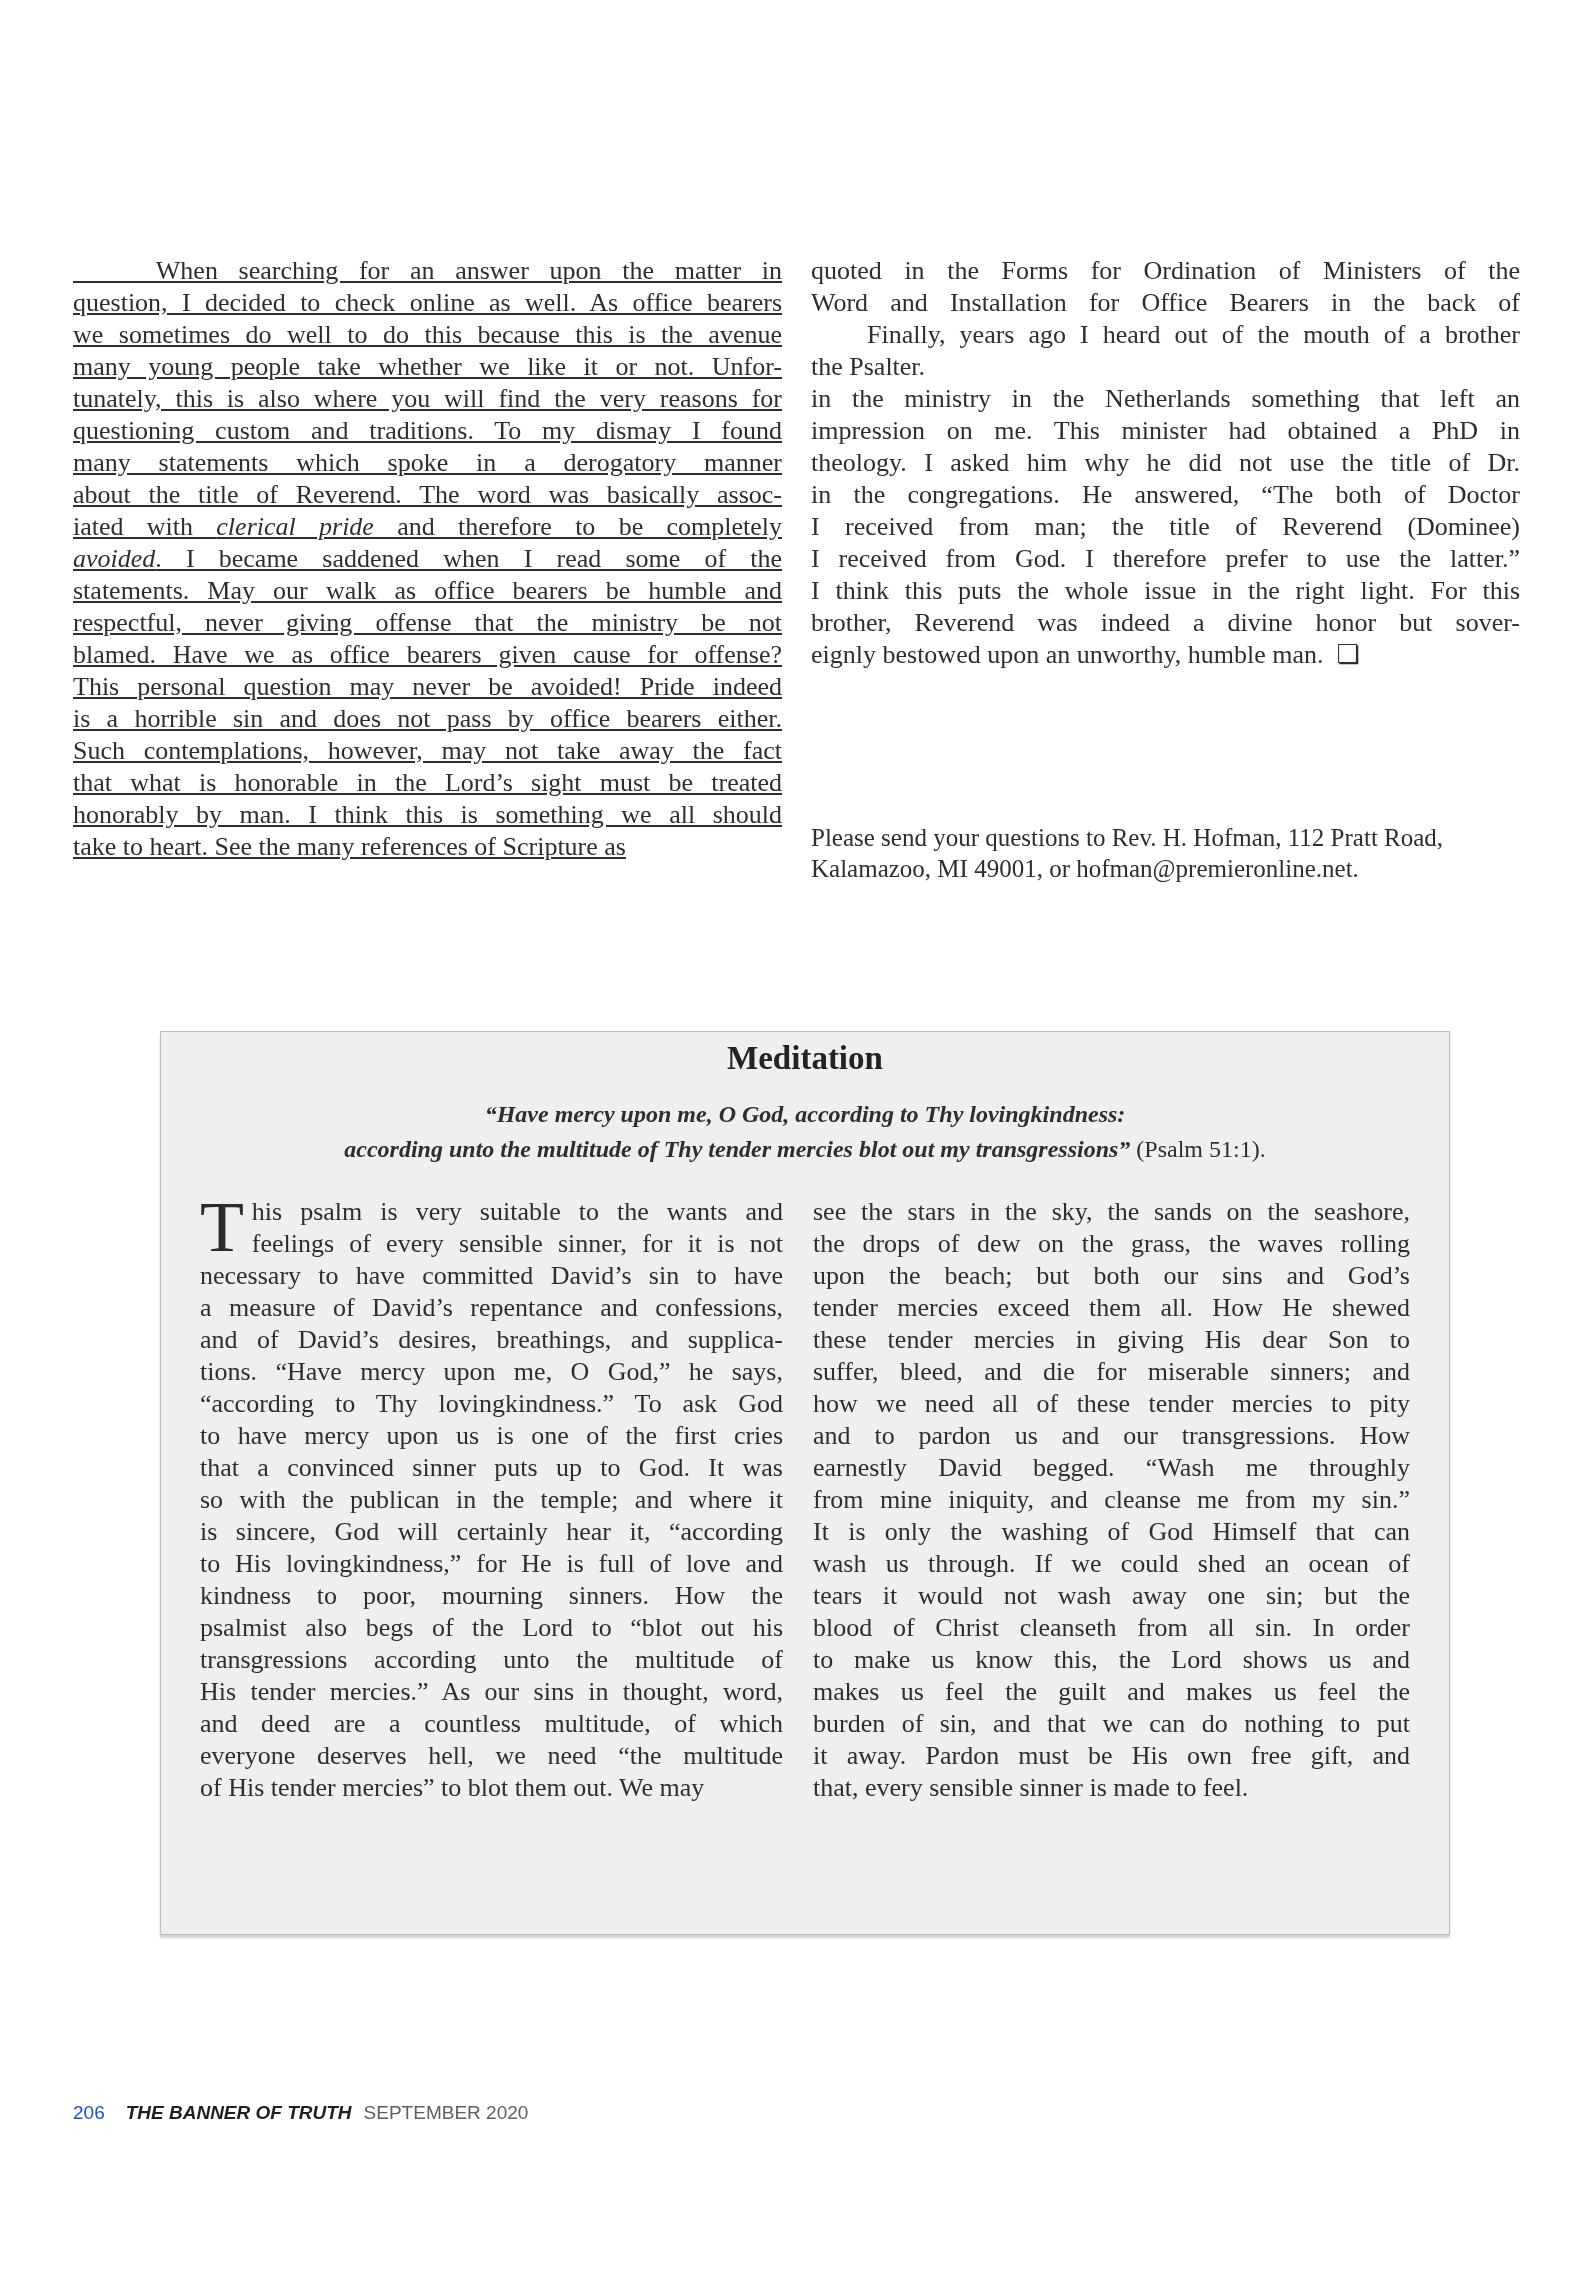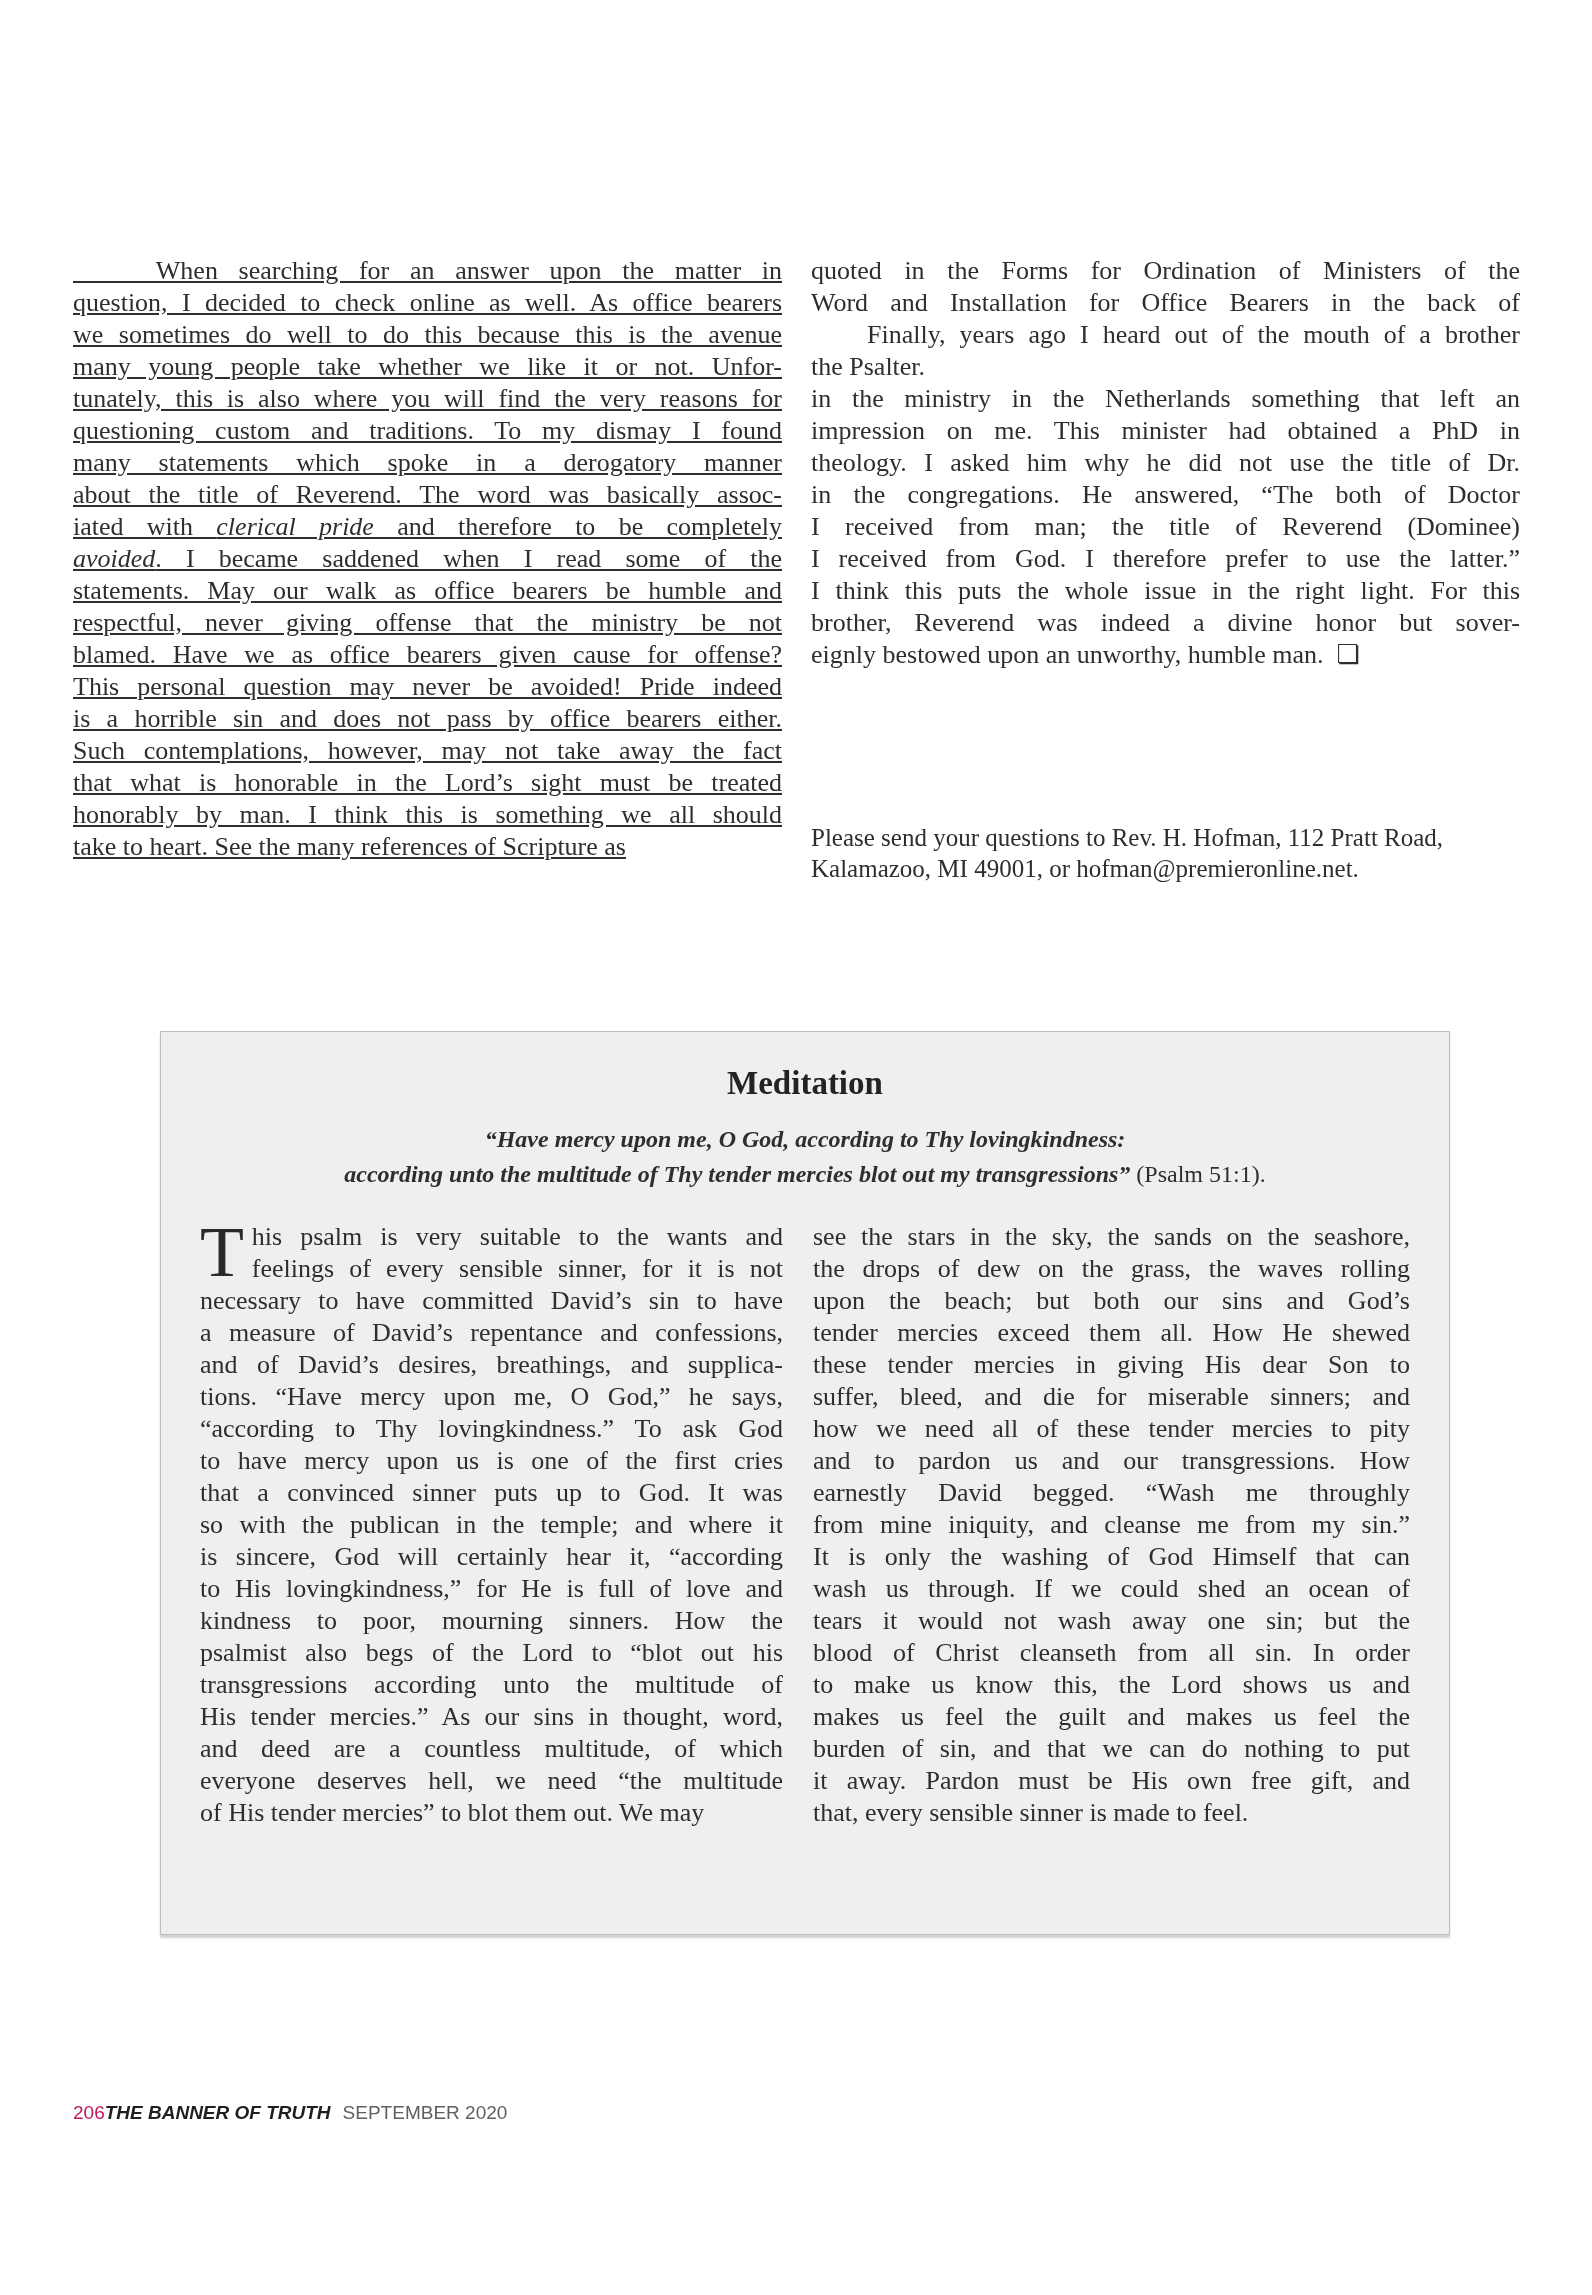--- a/index.html
+++ b/index.html
@@ -13,35 +13,35 @@
 
   .col{position:absolute;top:255px;width:709px;}
   .article-left{left:73px;text-decoration:underline;}
   .article-right{left:811px;}
 
   .contact{position:absolute;left:811px;top:822px;width:716px;}
   .contact .tl{font-size:25px;line-height:31px;}
 
   .med-box{position:absolute;left:160px;top:1031px;width:1290px;height:904px;box-sizing:border-box;
            background:#f0efef;border:1.7px solid #bdbdbd;box-shadow:0 2.6px 1.7px rgba(0,0,0,0.18);
-           padding:32px 39px 0 39px;overflow:hidden;}
+           padding:7px 39px 0 39px;overflow:hidden;}
   .med-title{text-align:center;font-weight:bold;font-size:33px;line-height:38px;color:#232323;}
   .med-author{text-align:center;font-style:italic;font-size:24px;line-height:29px;margin-top:3.5px;}
   .med-quote{margin-top:20px;text-align:center;}
   .med-quote .q1,.med-quote .q2{font-size:24px;line-height:35px;}
   .med-quote .qb,.med-quote .q1{font-weight:bold;font-style:italic;}
   .med-quote .qt{font-weight:normal;font-style:normal;}
   .med-cols{margin-top:29px;display:flex;gap:30px;}
   .med-col-left{width:583px;flex:0 0 583px;}
   .med-col-right{flex:1;}
   .lines-flat{display:contents;}
   .dropcap{float:left;font-size:72px;line-height:55px;height:60px;padding:3.5px 7.8px 0 0;color:#2a2a2a;}
 
   .footer{position:absolute;left:73px;top:2102px;font-family:"Liberation Sans","DejaVu Sans",sans-serif;font-size:19px;line-height:22.4px;}
-  .footer .pg{color:#be185d;}
+  .footer .pg{color:#1d4ed8;margin-right:21px;}
   .footer .mag{color:#1f1f1f;font-weight:bold;font-style:italic;margin-right:12px;}
   .footer .iss{color:#5f5f5f;}
 </style>
 </head>
 <body>
 
 <div class="page">
 
   <div class="col article-left">
       <div class="tl"><span>&nbsp;&nbsp;&nbsp;&nbsp;When searching for an answer upon the matter in</span></div>

